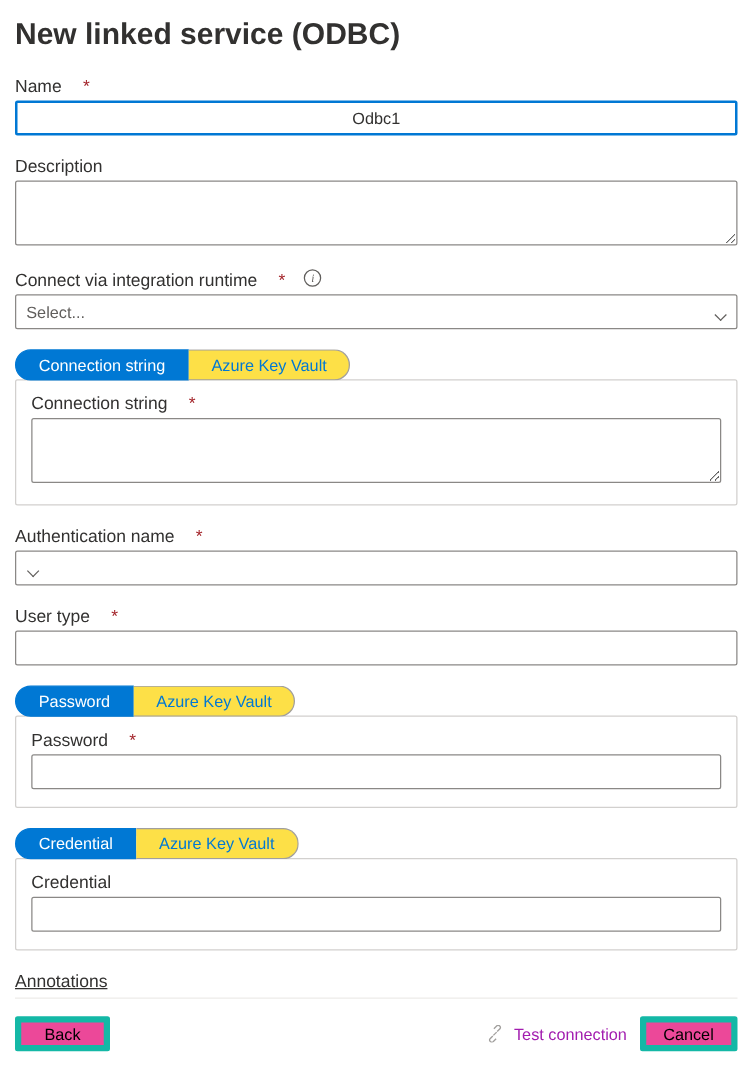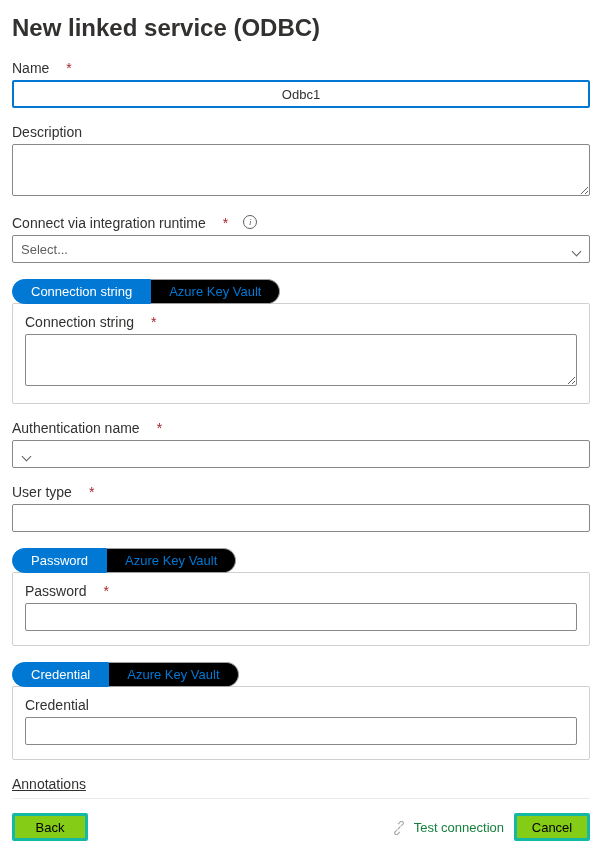--- a/index.html
+++ b/index.html
@@ -73,21 +73,21 @@
     transform: rotate(45deg);
   }
   .pill-tabs {
     display: flex; align-items: center;
     margin-bottom: -1px;
   }
   .pill {
     padding: 4px 18px;
     font-size: 13px;
     border: 1px solid #a19f9d;
-    background: #000000;
+    background: #fde047;
     cursor: pointer;
     color: #0078d4;
   }
   .pill.first { border-radius: 14px 0 0 14px; }
   .pill.last  { border-radius: 0 14px 14px 0; border-left: none; }
   .pill.active {
     background: #0078d4; color: #fff; border-color: #0078d4;
   }
   .sub-panel {
     border: 1px solid #d2d0ce;
@@ -108,36 +108,36 @@
   }
   .footer {
     flex-shrink: 0;
     border-top: 1px solid #edebe9;
     display: flex; align-items: center;
     padding: 14px 0;
     gap: 10px;
   }
   .btn {
     min-width: 76px; height: 28px;
-    border: 3px solid #14b8a6;
-    background: #84cc16;
+    border: 5px solid #14b8a6;
+    background: #ec4899;
     font: inherit; cursor: pointer;
     border-radius: 2px;
     padding: 0 14px;
   }
   .btn.disabled {
     border: 1px solid #f3f2f1;
     background: #f3f2f1;
     color: #a19f9d;
     cursor: default;
   }
   .spacer { flex: 1; }
   .test-conn {
-    display: inline-flex; align-items: flex-end; gap: 8px;
-    color: #15803d; cursor: default;
+    display: inline-flex; align-items: flex-start; gap: 8px;
+    color: #a21caf; cursor: default;
     font-size: 13px;
   }
   .conn-icon {
     display:inline-block; width:14px; height:14px;
   }
 </style>
 </head>
 <body>
 
 <div class="page">

